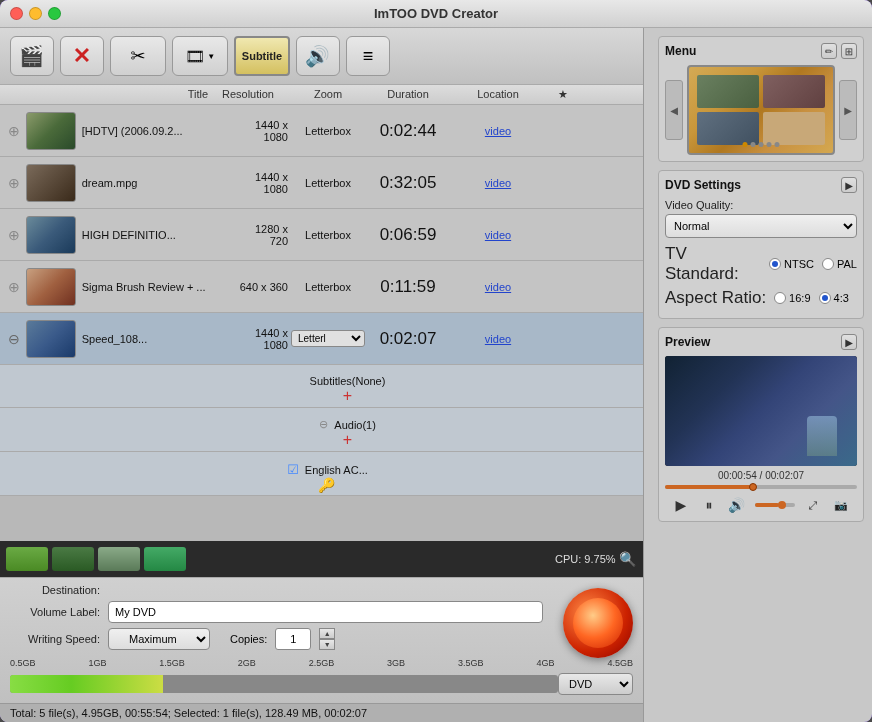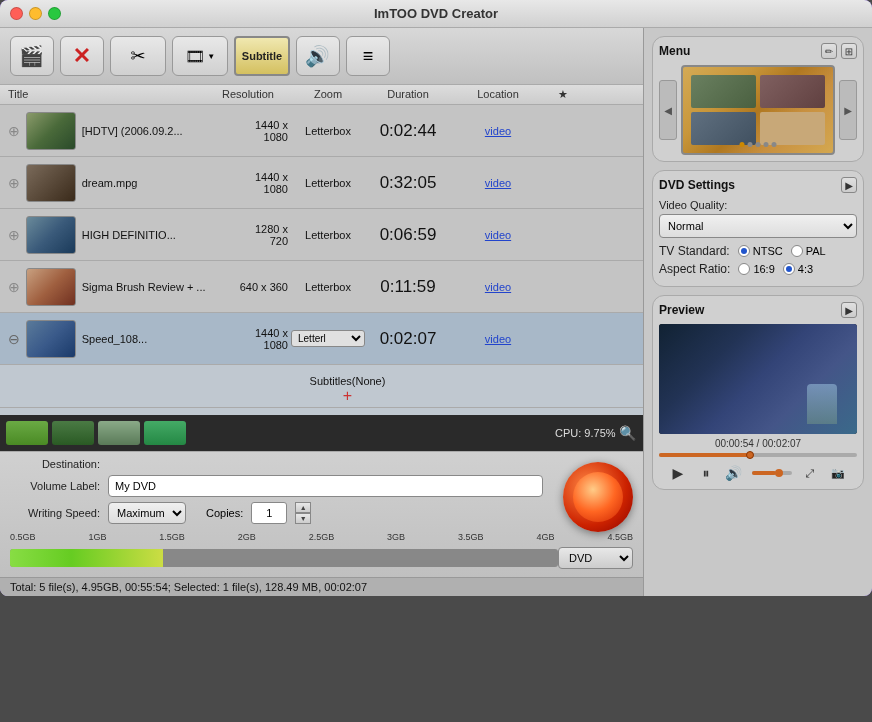--- a/index.html
+++ b/index.html
@@ -6,21 +6,21 @@
     body {
       font-family: -apple-system, 'Helvetica Neue', Arial, sans-serif;
       font-size: 12px;
       background: #4a4a4a;
       width: 872px;
       height: 722px;
       overflow: hidden;
     }
     .window {
       width: 872px;
-      height: 596px;
+      height: 722px;
       background: #8b5cf6;
       border-radius: 8px;
       overflow: hidden;
       display: flex;
       flex-direction: column;
     }
     .titlebar {
       background: linear-gradient(to bottom, #e8e8e8, #d0d0d0);
       height: 28px;
       display: flex;
@@ -95,21 +95,21 @@
     .file-list-header {
       display: grid;
       grid-template-columns: 200px 80px 80px 80px 100px 30px;
       background: linear-gradient(to bottom, #ddd, #ccc);
       border-bottom: 1px solid #aaa;
       padding: 3px 8px;
     }
     .file-list-header span {
       font-size: 11px; color: #333; text-align: center;
     }
-    .file-list-header span:first-child { text-align: left; }
+    .file-list-header span:first-child { text-align: right; }
     .file-list {
       flex: 1;
       overflow-y: auto;
       background: #b8b8b8;
     }
     .file-row {
       display: grid;
       grid-template-columns: 200px 80px 80px 80px 100px 30px;
       align-items: center;
       padding: 4px 8px;
@@ -201,21 +201,21 @@
       background: white;
       padding: 0 6px;
       font-size: 11px;
     }
     .control-select {
       height: 22px;
       border: 1px solid #888;
       border-radius: 4px;
       background: linear-gradient(to bottom, #f0f0f0, #ddd);
       font-size: 11px;
-      padding: 0 4px;
+      padding: 0 16px;
     }
     .burn-btn {
       width: 70px; height: 70px;
       border-radius: 50%;
       border: none;
       background: radial-gradient(circle at 35% 35%, #ff8844, #cc2200 60%, #880000);
       cursor: pointer;
       display: flex; align-items: center; justify-content: center;
       box-shadow: 0 2px 8px rgba(0,0,0,0.4);
       margin-left: 10px;
@@ -264,22 +264,23 @@
       width: 228px;
       background: #c8c8c8;
       display: flex;
       flex-direction: column;
       padding: 8px;
       gap: 8px;
     }
     .panel-section {
       background: #d0d0d0;
       border: 1px solid #aaa;
-      border-radius: 12px;
+      border-radius: 4px;
       padding: 6px;
+      margin-left: 6px;
     }
     .section-header {
       display: flex; align-items: center; justify-content: space-between;
       margin-bottom: 6px;
     }
     .section-title { font-size: 12px; font-weight: bold; color: #111; }
     .section-arrow {
       width: 16px; height: 16px;
       border: 1px solid #888;
       border-radius: 3px;
@@ -332,21 +333,21 @@
       width: 100%;
       height: 24px;
       border: 1px solid #888;
       border-radius: 4px;
       background: linear-gradient(to bottom, #f0f0f0, #ddd);
       font-size: 11px;
       padding: 0 4px;
       margin-bottom: 6px;
     }
     .radio-row { display: flex; align-items: center; gap: 8px; margin-bottom: 4px; }
-    .radio-label { font-size: 12px; color: #222; }
+    .radio-label { font-size: 17px; color: #222; }
     .radio-option { display: flex; align-items: center; gap: 3px; font-size: 11px; }
     .radio-dot {
       width: 12px; height: 12px; border-radius: 50%;
       border: 1px solid #888; background: white;
       display: flex; align-items: center; justify-content: center;
     }
     .radio-dot.selected::after {
       content: ''; width: 6px; height: 6px; border-radius: 50%;
       background: #2255cc; display: block;
     }

